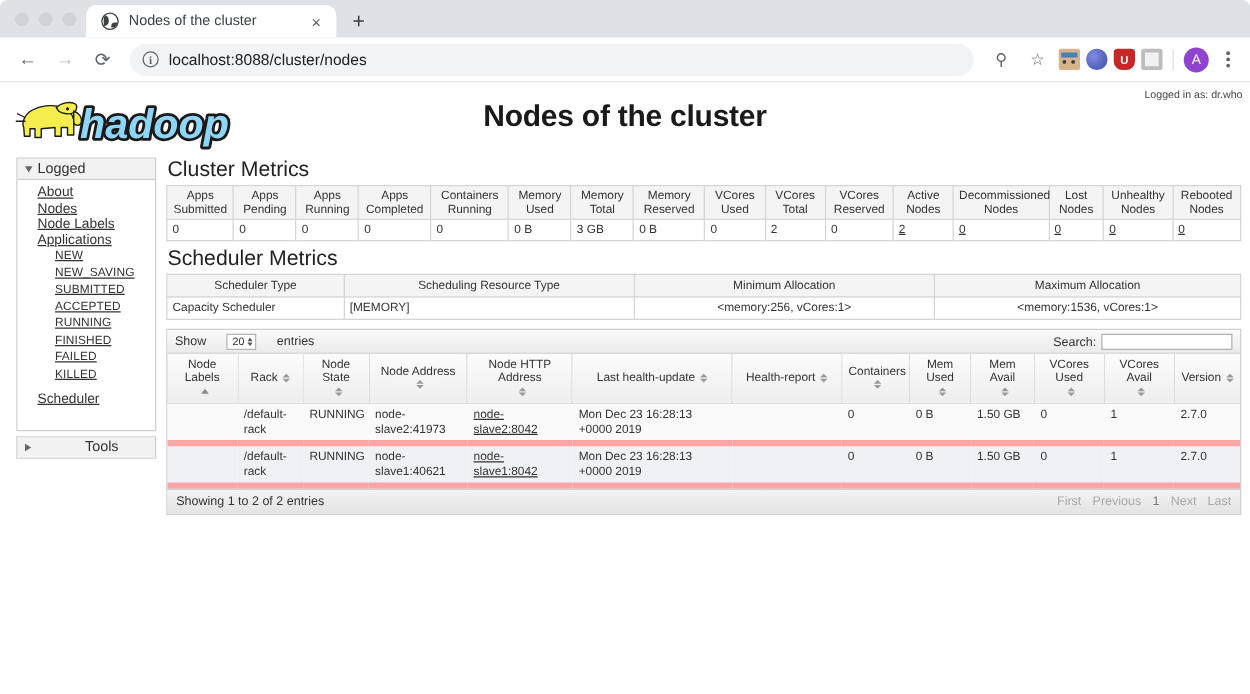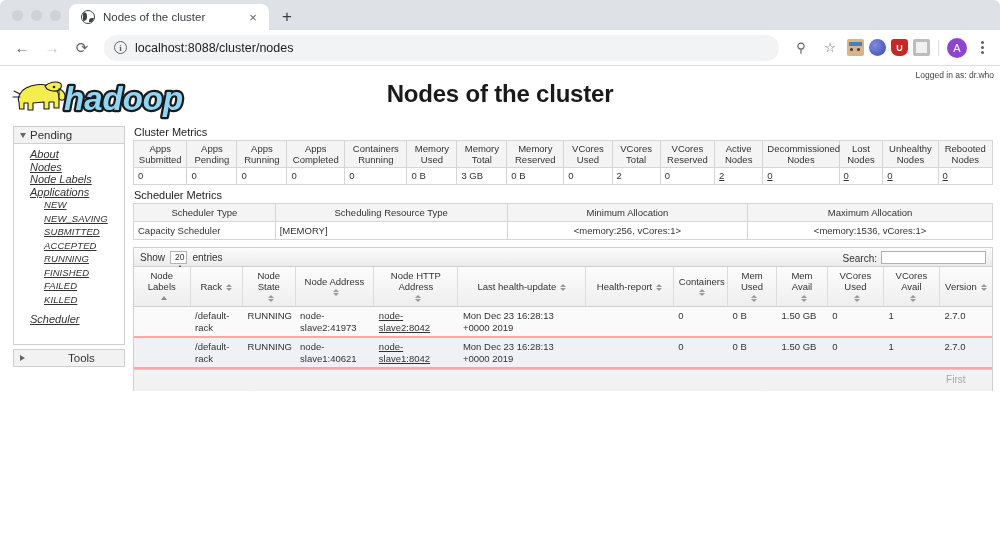--- a/index.html
+++ b/index.html
@@ -6,21 +6,21 @@
   html, body {
     margin: 0; padding: 0;
     width: 1000px; height: 555px;
     overflow: hidden;
     background: #ffffff;
     font-family: "Liberation Sans", sans-serif;
   }
 
   
   #browser-window {
-    width: 1000px; height: 391px;
+    width: 1000px; height: 555px;
     position: relative;
     background: #ffffff;
     border-radius: 6px;
     overflow: hidden;
   }
   #tab-strip {
     height: 30px;
     background: #dee1e6;
     display: flex;
     align-items: flex-end;
@@ -194,34 +194,34 @@
     background: #f2f2f2;
     border-bottom: 1px solid #cfcfcf;
     padding: 2px 6px;
     font-size: 11.5px;
     color: #333;
     display: flex; align-items: center; gap: 4px;
   }
   .side-header.collapsed { border-bottom: none; gap: 43px; }
   .caret-down { width:0;height:0;border-left:3.5px solid transparent;border-right:3.5px solid transparent;border-top:5px solid #666; display:inline-block; }
   .caret-right { width:0;height:0;border-top:3.5px solid transparent;border-bottom:3.5px solid transparent;border-left:5px solid #666; display:inline-block; }
-  .side-list { list-style: none; margin: 0; padding: 4px 0 18px 0; font-style: italic; }
+  .side-list { list-style: none; margin: 0; padding: 4px 0 18px 0; }
   .side-list li { padding: 0 0 0 16px; line-height: 12.5px; }
   .side-list li.sub { padding-left: 30px; }
   .side-list li.spacer { height: 7px; }
   .side-link {
     color: #333; text-decoration: underline;
     font-size: 11px; cursor: pointer;
   }
   .side-link.small { font-size: 9.5px; letter-spacing: 0.1px; }
 
   
   #main { flex: 1; min-width: 0; }
   .section-label {
-    font-size: 11px;
+    font-size: 17px;
     color: #222;
     margin: 0 0 2px 1px;
   }
 
   table.metrics {
     width: 100%;
     border-collapse: collapse;
     font-size: 9.5px;
     background: #fff;
     table-layout: fixed;
@@ -271,32 +271,31 @@
     background: linear-gradient(#fbfbfb, #ebebeb);
     border-bottom: 1px solid #cfcfcf;
     padding: 3px 6px;
     display: flex;
     align-items: center;
     justify-content: space-between;
     font-size: 10px;
     color: #333;
     height: 19px;
   }
-  #show-entries { display: flex; align-items: center; gap: 5px; }
+  #show-entries { display: flex; align-items: center; gap: 16px; }
   .mini-select {
     border: 1px solid #b5b5b5;
     background: #fff;
     height: 13px;
     display: inline-flex;
     align-items: center;
     padding: 0 2px 0 4px;
     font-size: 8.5px;
     color: #333;
     gap: 3px;
-    flex-direction: column;
   }
   .spin { display: inline-flex; flex-direction: column; gap: 1px; line-height: 0; }
   .spin i { width:0;height:0;border-left:2.5px solid transparent;border-right:2.5px solid transparent; display:block; }
   .spin i.up { border-bottom: 3px solid #555; }
   .spin i.dn { border-top: 3px solid #555; }
   #search-area { display: flex; align-items: flex-end; gap: 4px; }
   #search-input {
     width: 105px; height: 13px;
     border: 1px solid #b0b0b0;
     background: #fff;
@@ -333,37 +332,37 @@
   .sort-ind i { width:0;height:0;border-left:3px solid transparent;border-right:3px solid transparent; display:block; }
   .sort-ind i.up { border-bottom: 3.5px solid #9a9a9a; }
   .sort-ind i.dn { border-top: 3.5px solid #9a9a9a; }
   .sort-asc { display:inline-block; width:0;height:0;border-left:3.5px solid transparent;border-right:3.5px solid transparent;border-bottom:4.5px solid #8a8a8a; margin-left:4px; vertical-align: middle;}
 
   table.nodes tbody td {
     padding: 3px 5px;
     color: #333;
     vertical-align: top;
     line-height: 11.5px;
-    border-bottom: 2px solid #fca5a5;
+    border-bottom: 5px solid #fca5a5;
   }
   tr.row-odd td { background: #fafafa; }
   tr.row-even td { background: #f0f0f7; }
   .cell-link { color: #333; text-decoration: underline; }
 
   #nodes-footer {
     background: linear-gradient(#f3f3f3, #e3e3e3);
     border-top: 1px solid #cfcfcf;
     padding: 4px 7px;
     display: flex;
     align-items: center;
     justify-content: space-between;
     font-size: 10px;
     color: #333;
   }
-  #pagination { display: flex; gap: 26px; color: #a8a8a8; flex-direction: column; }
+  #pagination { display: flex; gap: 9px; color: #a8a8a8; }
   #pagination .pg-cur { color: #777; }
 </style>
 </head>
 <body>
 
 <div id="browser-window">
 
   <div id="tab-strip">
     <div id="traffic-lights">
       <span class="traffic-dot"></span>
@@ -425,21 +424,21 @@
       </svg>
       <div id="page-title">Nodes of the cluster</div>
     </div>
 
     <div id="body-area">
 
       <div id="sidebar">
         <div class="side-box">
           <div class="side-header">
             <span class="caret-down"></span>
-            <span>Pending</span>
+            <span>Logged</span>
           </div>
           <ul class="side-list">
             <li><span class="side-link">About</span></li>
             <li><span class="side-link">Nodes</span></li>
             <li><span class="side-link">Node Labels</span></li>
             <li><span class="side-link">Applications</span></li>
             <li class="sub"><span class="side-link small">NEW</span></li>
             <li class="sub"><span class="side-link small">NEW_SAVING</span></li>
             <li class="sub"><span class="side-link small">SUBMITTED</span></li>
             <li class="sub"><span class="side-link small">ACCEPTED</span></li>

